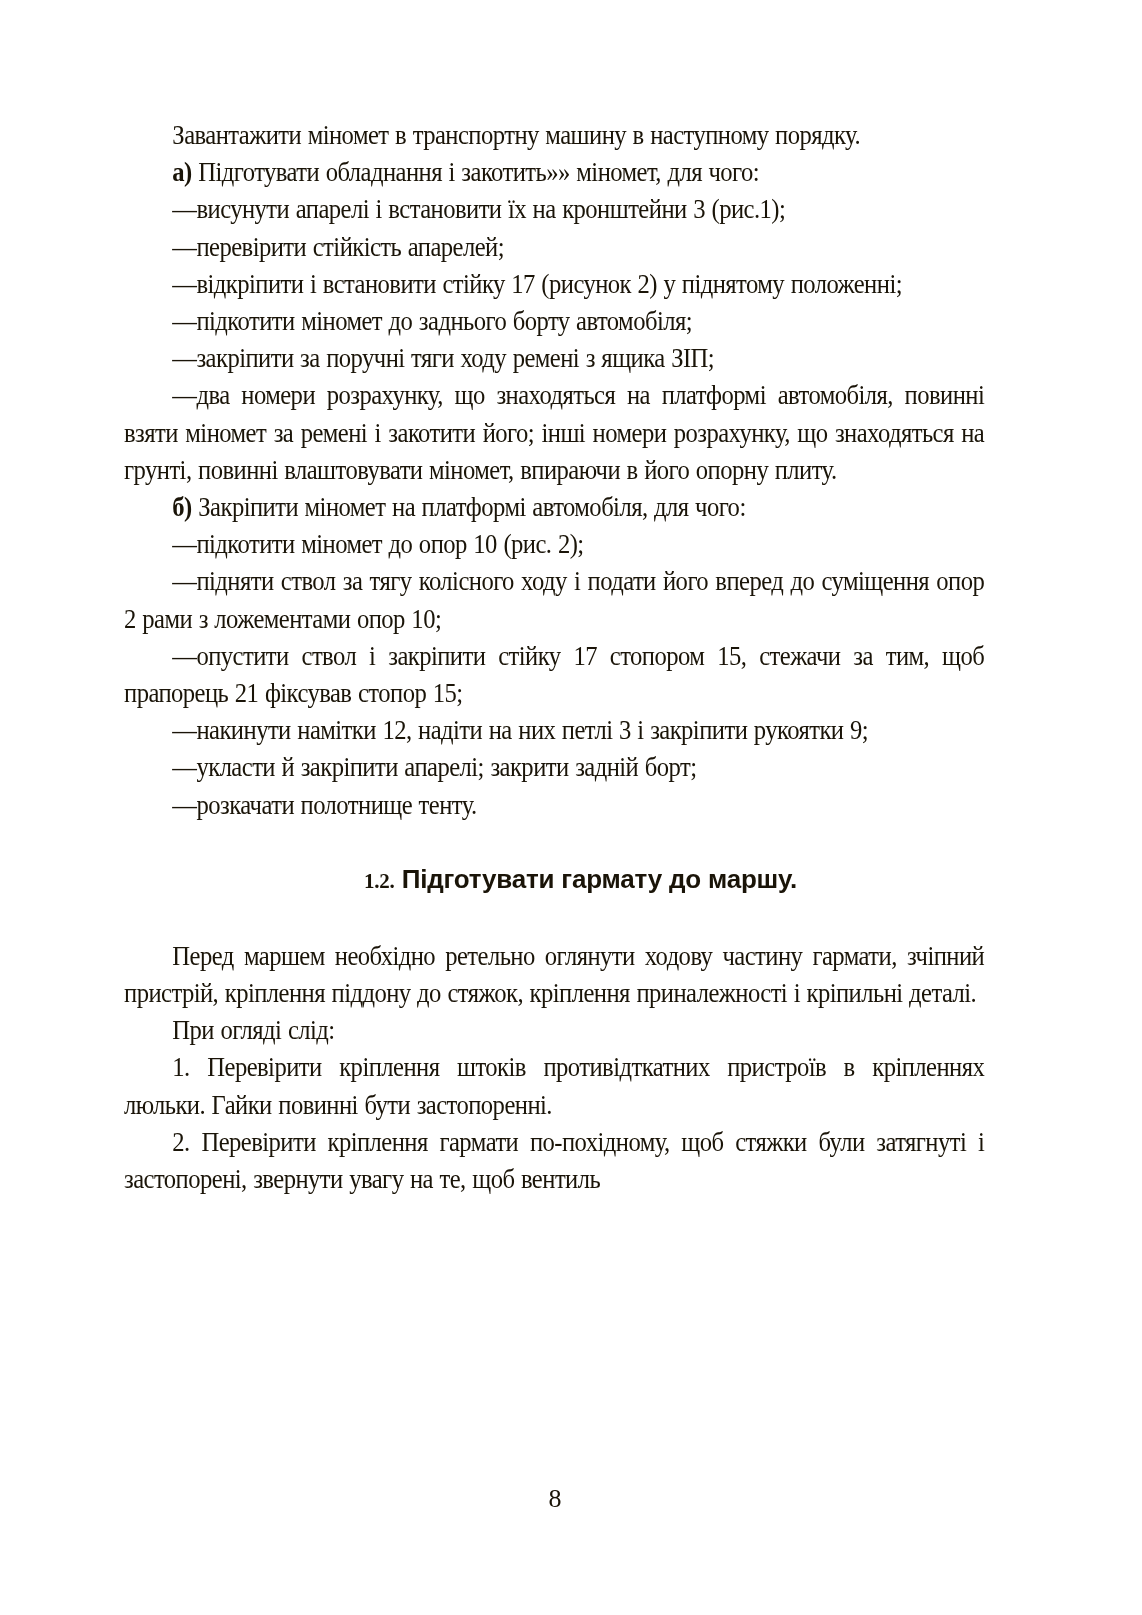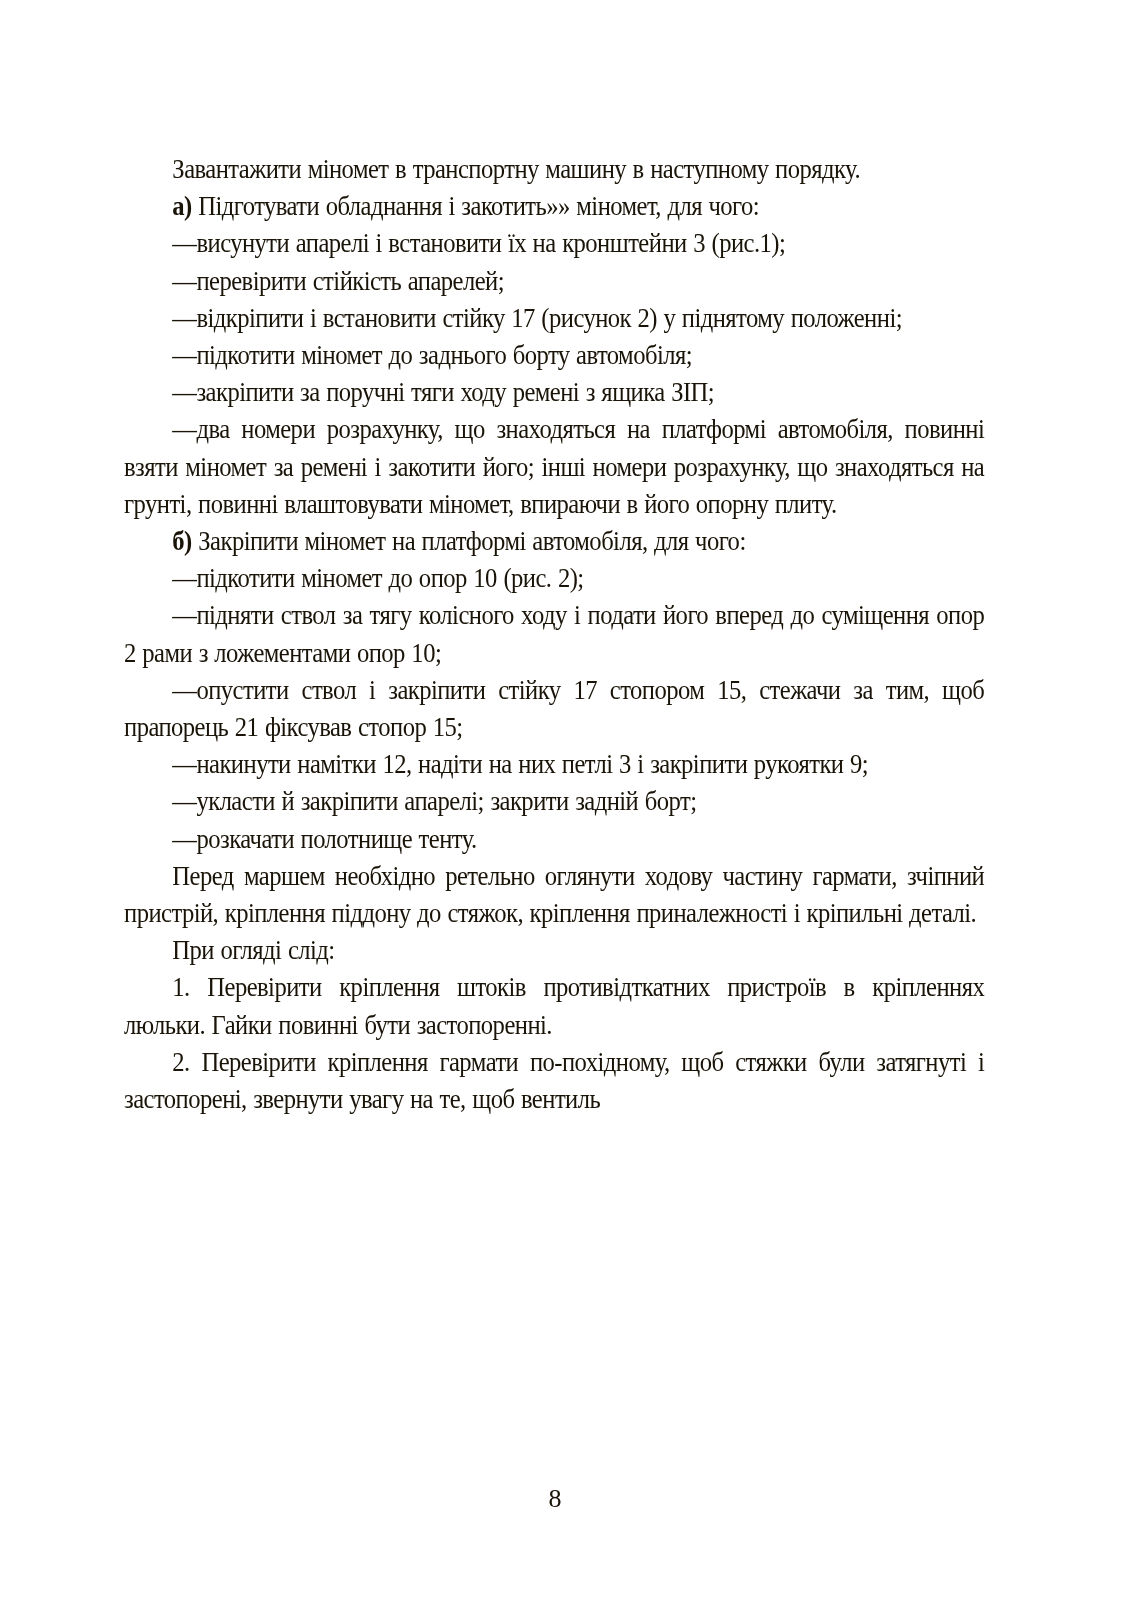--- a/index.html
+++ b/index.html
@@ -13,21 +13,20 @@
       position: relative;
       overflow: hidden;
       color: #1a1408;
       font-family: "Liberation Serif", "DejaVu Serif", serif;
     }
     .page {
       position: absolute;
       left: 124px;
       top: 117px;
       width: 861px;
-      margin-top: 34px;
     }
     .p {
       font-size: 26.5px;
       line-height: 37.2px;
       margin: 0;
       text-align: justify;
       text-indent: 52px;
       letter-spacing: -0.6px;
       word-spacing: 1px;
       transform: scaleX(0.93);
@@ -78,20 +77,21 @@
 
   <p class="p"><span class="b">б)</span><span> Закріпити міномет на платформі автомобіля, для чого:</span></p>
 
   <p class="p">—підкотити міномет до опор 10 (рис. 2);</p>
   <p class="p">—підняти ствол за тягу колісного ходу і подати його вперед до суміщення опор 2 рами з ложементами опор 10;</p>
   <p class="p">—опустити ствол і закріпити стійку 17 стопором 15, стежачи за тим, щоб прапорець 21 фіксував стопор 15;</p>
   <p class="p">—накинути намітки 12, надіти на них петлі 3 і закріпити рукоятки 9;</p>
   <p class="p">—укласти й закріпити апарелі; закрити задній борт;</p>
   <p class="p">—розкачати полотнище тенту.</p>
 
+  <div class="heading"><span class="num">1.2.</span><span> Підготувати гармату до маршу.</span></div>
 
   <p class="p">Перед маршем необхідно ретельно оглянути ходову частину гармати, зчіпний пристрій, кріплення піддону до стяжок, кріплення приналежності і кріпильні деталі.</p>
   <p class="p">При огляді слід:</p>
   <p class="p">1. Перевірити кріплення штоків противідткатних пристроїв в кріпленнях люльки. Гайки повинні бути застопоренні.</p>
   <p class="p">2. Перевірити кріплення гармати по-похідному, щоб стяжки були затягнуті і застопорені, звернути увагу на те, щоб вентиль</p>
 </div>
 
 <div class="page-number">8</div>
 
 </body></html>

